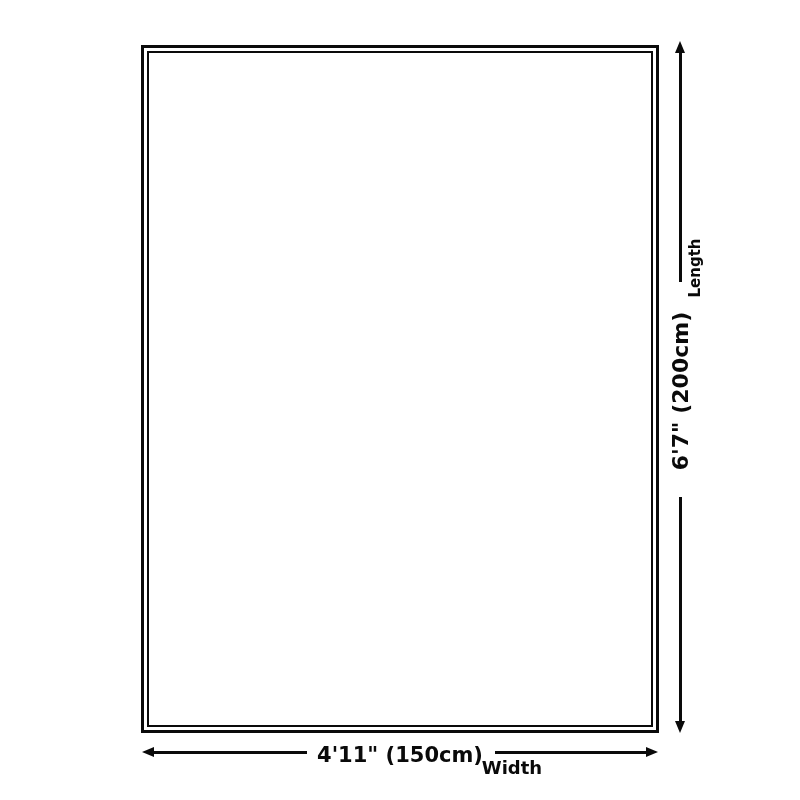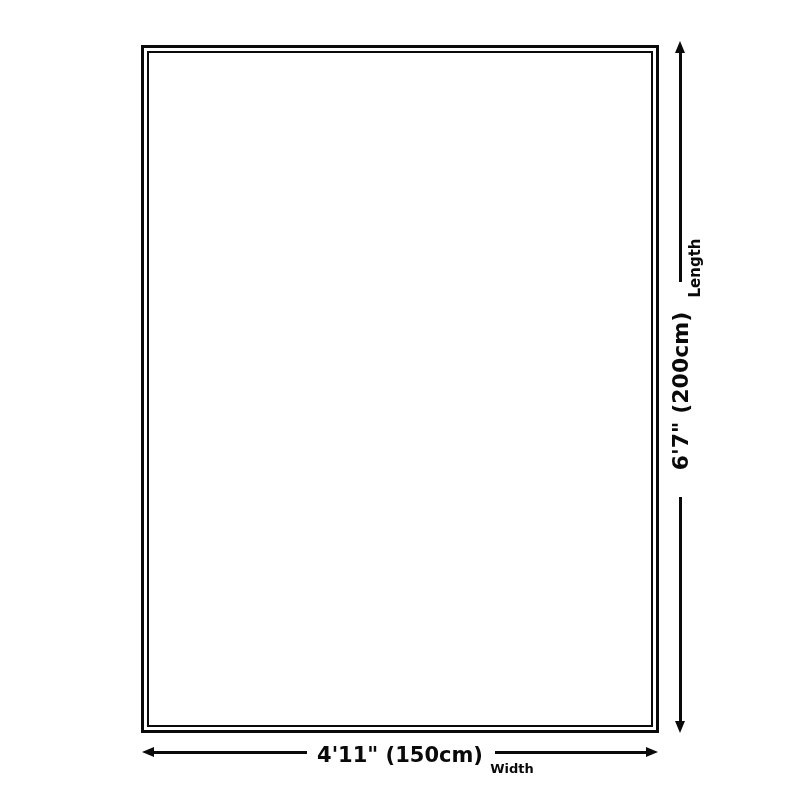--- a/index.html
+++ b/index.html
@@ -91,21 +91,21 @@
     white-space: nowrap;
     line-height: 1;
   }
   .width-value {
     left: 400px; top: 755px;
     font-size: 21px;
     transform: translate(-50%, -50%);
   }
   .width-label {
     left: 512px; top: 768px;
-    font-size: 13px;
+    font-size: 18px;
     transform: translate(-50%, -50%);
   }
   .length-value {
     left: 681px; top: 391px;
     font-size: 22px;
     transform: translate(-50%, -50%) rotate(-90deg);
   }
   .length-label {
     left: 695px; top: 268px;
     font-size: 15px;

